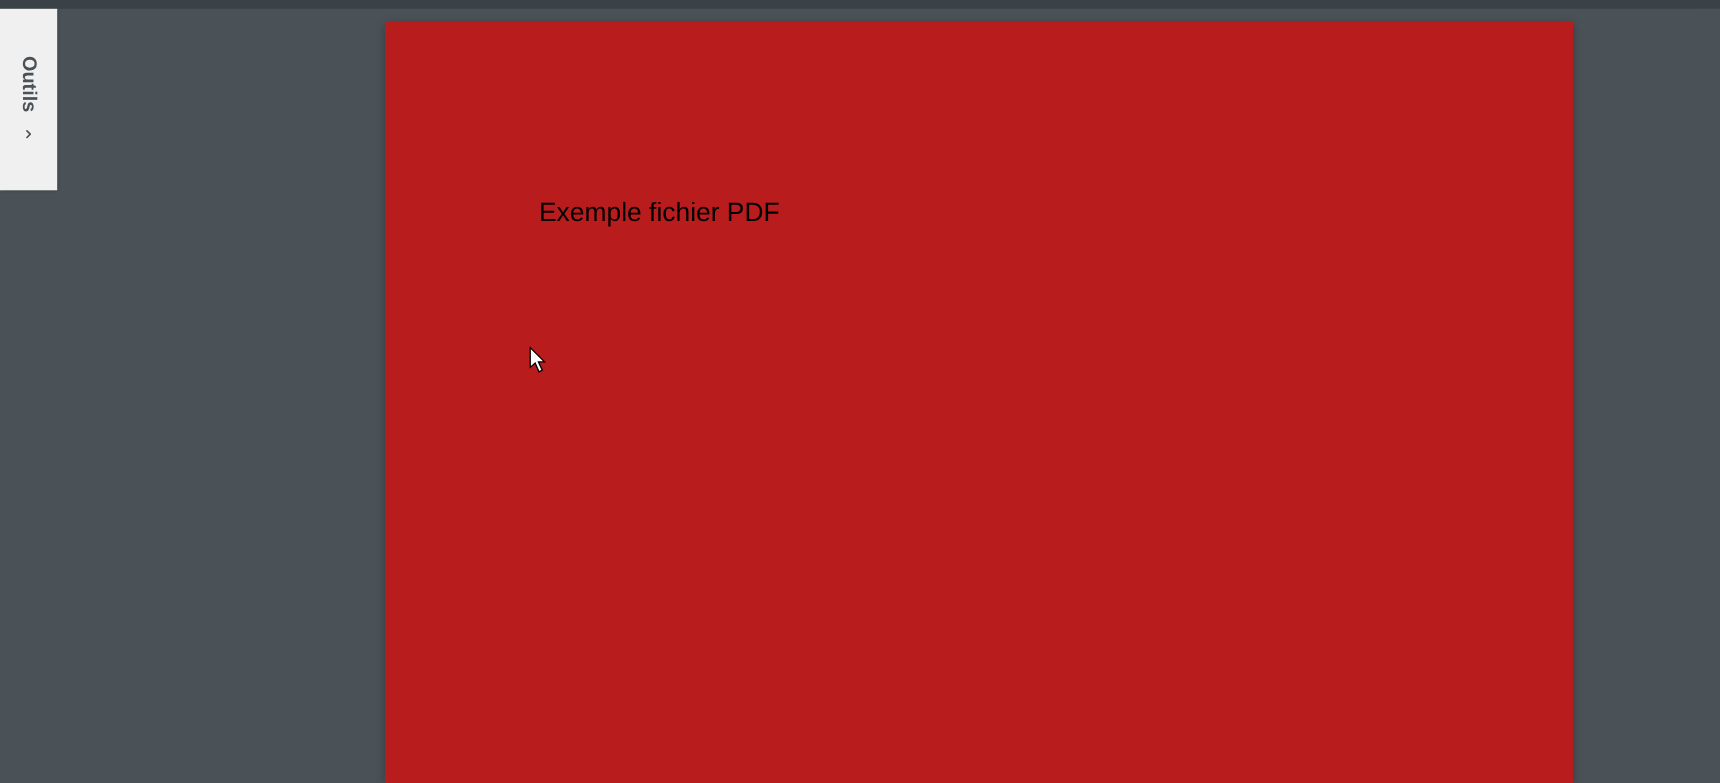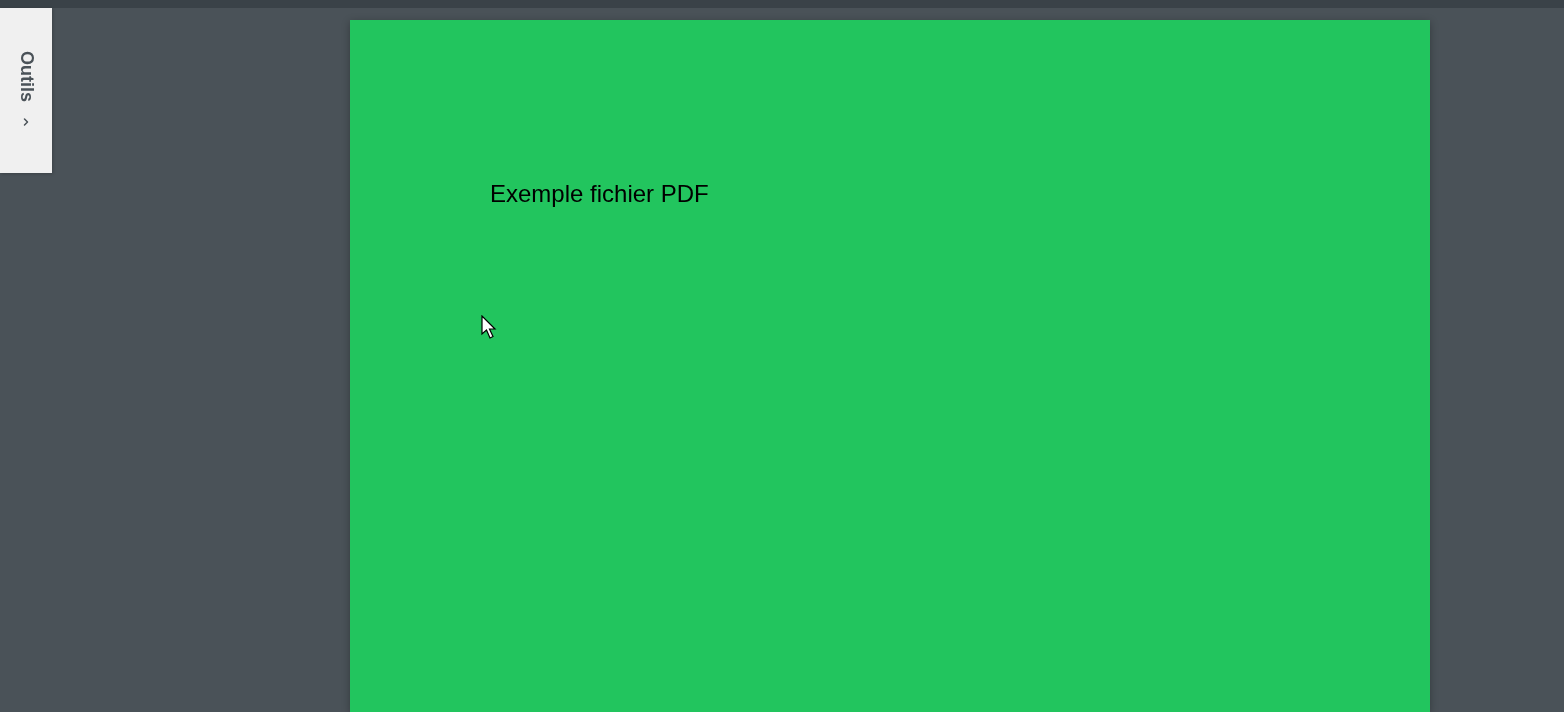--- a/index.html
+++ b/index.html
@@ -56,21 +56,21 @@
     .tools-chevron svg {
       width: 12px;
       height: 12px;
     }
     .document-page {
       position: absolute;
       top: 20px;
       left: 350px;
       width: 1080px;
       height: 692px;
-      background: #22c55e;
+      background: #b91c1c;
       box-shadow: 0 2px 8px rgba(0,0,0,0.3);
     }
     .document-content {
       position: absolute;
       top: 160px;
       left: 140px;
       font-size: 24px;
       color: #000000;
       font-family: Arial, sans-serif;
     }

